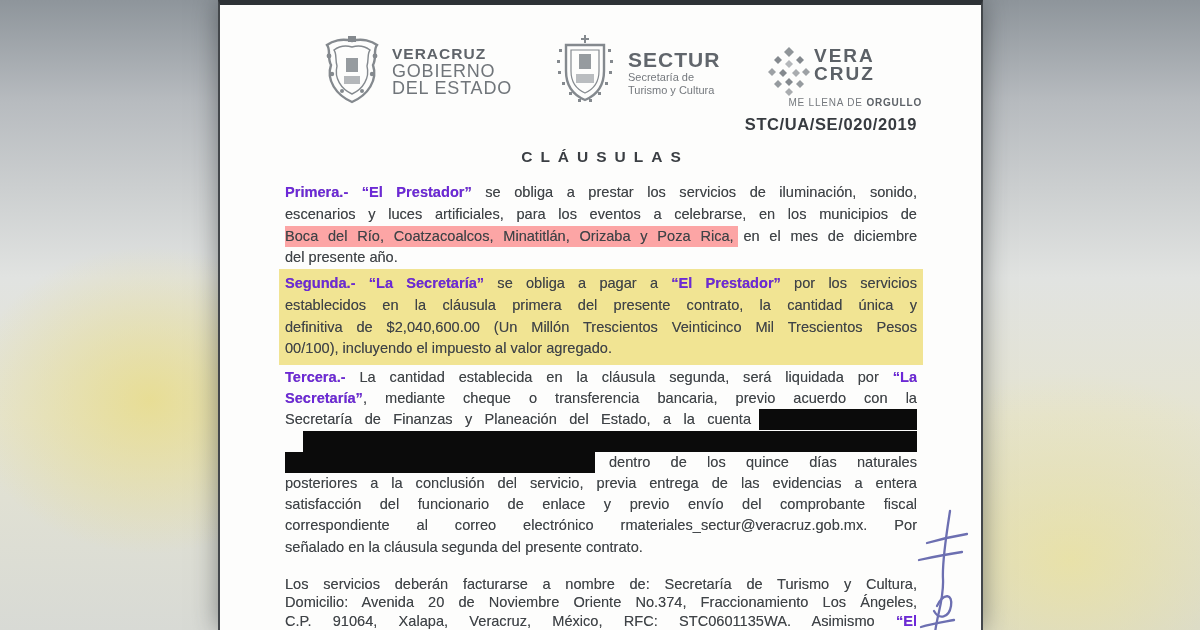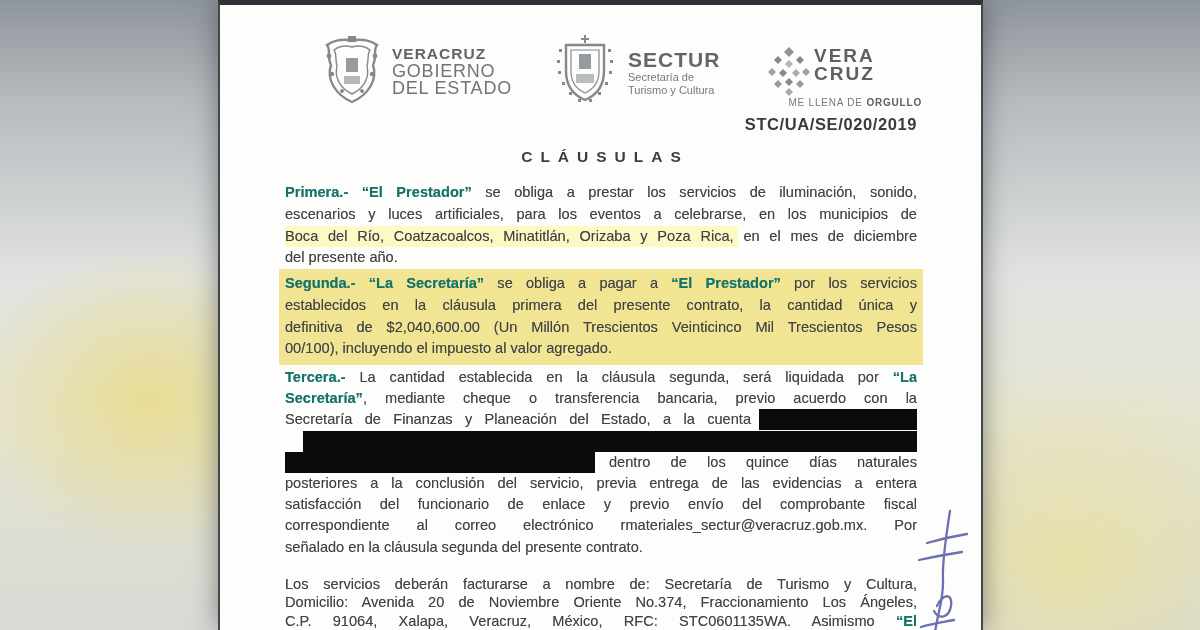--- a/index.html
+++ b/index.html
@@ -34,22 +34,22 @@
   .ref{position:absolute;top:110px;right:0;font-weight:bold;font-size:16.5px;letter-spacing:.6px;color:#373b40;}
   .title{position:absolute;top:143px;left:0;width:100%;text-align:center;font-weight:bold;
          font-size:15.5px;letter-spacing:8px;text-indent:8px;color:#3a3e43;}
   .para{position:absolute;left:0;width:632px;font-size:14.6px;line-height:21.8px;color:#3f4347;
         text-shadow:0 0 .5px rgba(63,67,71,.5);}
   .para-hl{background:#f1e493;padding:4px 6px 5px;margin-left:-6px;}
   .line{height:1.492em;height:auto;}
   .line{overflow:hidden;}
   .jl{text-align:justify;text-align-last:justify;}
   .fx{display:flex;align-items:center;}
-  .b{font-weight:bold;color:#0f766e;}
-  .hl{background:#fef9c3;padding:4px;margin:0 -4px;}
+  .b{font-weight:bold;color:#6d28d9;}
+  .hl{background:#fca5a5;padding:4px;margin:0 -4px;}
   .redact{height:21px;background:#0b0b0b;flex:0 0 auto;}
   .r-fill{flex:1 1 auto;}
   .s-fill{flex:1 1 auto;}
   
   .pen{position:absolute;left:696px;top:498px;}
 </style>
 </head>
 <body>
 
 <div class="canvas">

